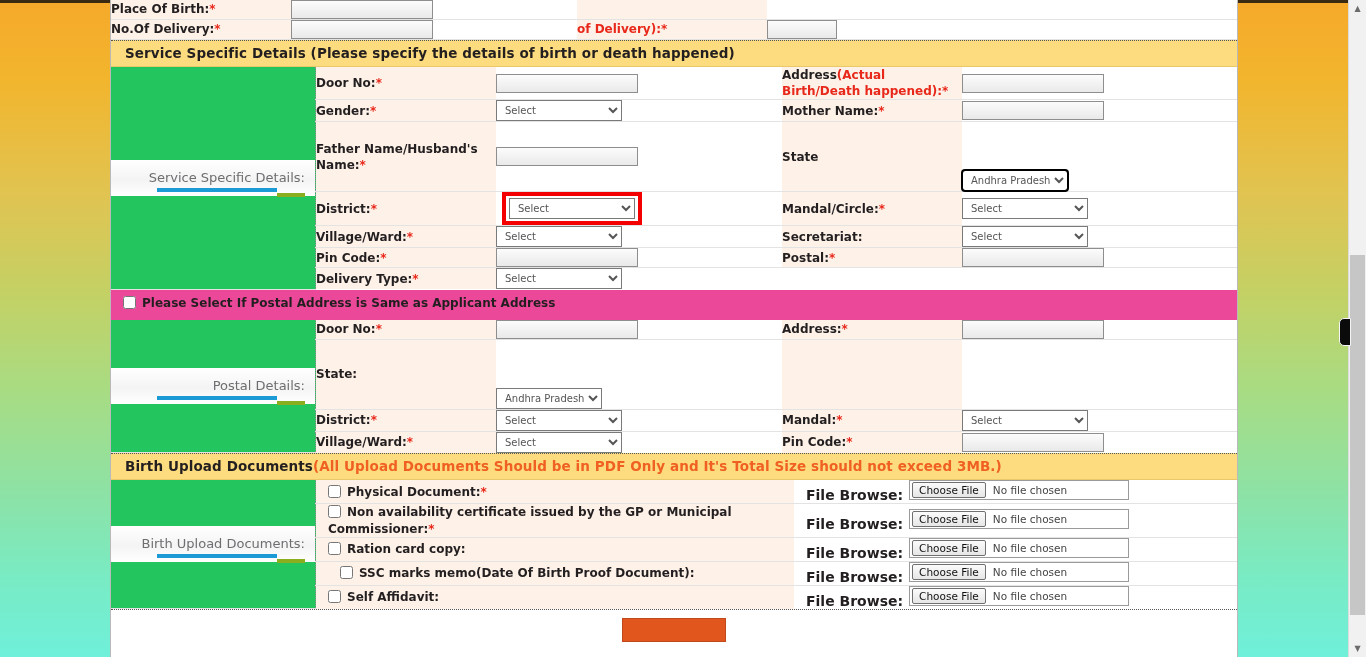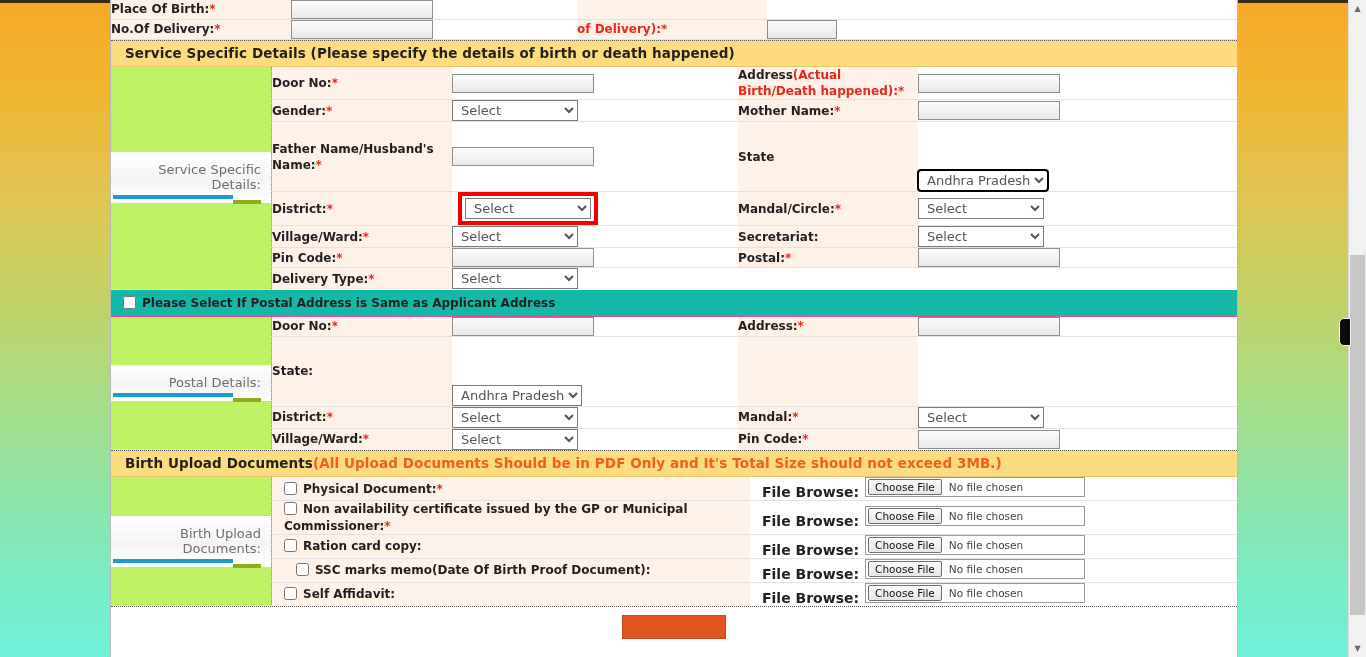--- a/index.html
+++ b/index.html
@@ -42,21 +42,21 @@
   .redlabel{color:#e8281a;}
 
   
   .c-lbl-l{width:180px;}
   .c-fld-l{width:286px;}
   .c-lbl-r{width:190px;}
   .c-fld-r{width:auto;}
 
   
   .captioncell{
-    width:160px;background:#bef264;vertical-align:top;
+    width:204px;background:#22c55e;vertical-align:top;
     border-right:1px dotted #8f8f8f;
     padding:0;
   }
   .caption-inner{
     padding:10px 10px 0 0;text-align:right;
     background:linear-gradient(180deg,#ffffff 0%,#f4f4f4 55%,#ffffff 100%);
     height:100%;
   }
   .caption-txt{
     font-size:13px;color:#6d6e71;font-weight:normal;
@@ -82,37 +82,37 @@
   input.t{
     width:142px;height:19px;box-sizing:border-box;
     border:1px solid #8e8e8e;
     background:linear-gradient(180deg,#fcfcfc 0%,#e9e9e9 100%);
     font-family:"DejaVu Sans","Liberation Sans",sans-serif;font-size:11px;
   }
   select.s{
     width:126px;height:21px;box-sizing:border-box;
     border:1px solid #7a7a7a;background:#fff;
     font-family:"DejaVu Sans","Liberation Sans",sans-serif;
-    font-size:13px;color:#555;
+    font-size:10px;color:#555;
     padding-left:4px;
   }
   select.s.auto{width:auto;margin-top:48px;}
   .focusring{outline:2px solid #000;outline-offset:-1px;border-radius:3px;}
   .hl-box{
     display:inline-block;border:4px solid #f40000;padding:2px 3px;
     line-height:0;background:#fff;
   }
 
   
   .cbrow{font-size:12px;font-weight:bold;color:#231f20;}
   input[type=checkbox]{
     width:13px;height:13px;margin:0 6px 0 0;vertical-align:-2px;
   }
   .samebar{
-    background:#14b8a6;border-bottom:1px solid #ec4899;
+    background:#ec4899;border-bottom:4px solid #ec4899;
     padding:6px 0 6px 12px;font-size:12px;font-weight:bold;color:#231f20;
   }
 
   
   .fb-label{font-size:14px;font-weight:bold;color:#231f20;padding-right:6px;}
   .filewrap{
     display:inline-block;border:1px solid #9a9a9a;background:#fff;
     padding:1px 2px;width:220px;box-sizing:border-box;height:20px;
     white-space:nowrap;overflow:hidden;
   }

